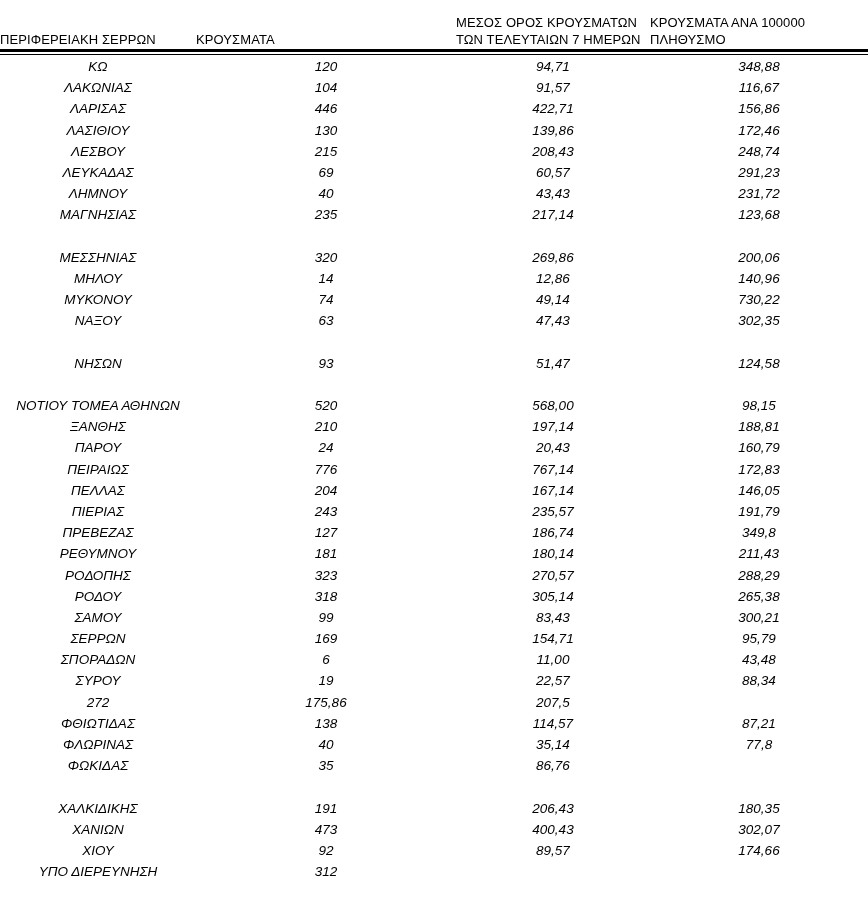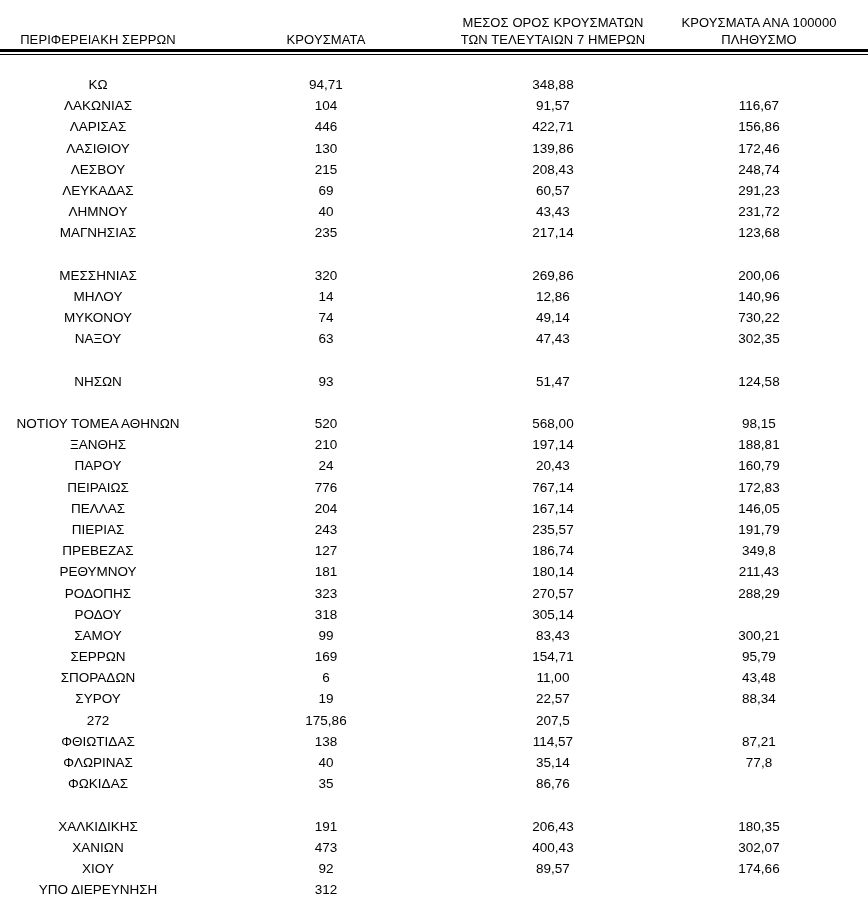--- a/index.html
+++ b/index.html
@@ -24,37 +24,37 @@
     display: grid;
     grid-template-columns: 196px 260px 194px 218px;
   }
   .grid-header {
     height: 44px;
     align-items: end;
     padding-top: 4px;
     padding-bottom: 1px;
   }
   .hcell {
-    text-align: center;
     font-size: 13px;
     line-height: 17px;
     white-space: pre;
     letter-spacing: 0.1px;
   }
   .divider-line-thick {
     height: 3px;
     background: #000000;
   }
   .divider-line-thin {
     height: 1px;
     background: #000000;
     margin-top: 2px;
   }
   .tbody {
-    margin-top: 19px;
+    margin-top: 1px;
+    font-style: italic;
   }
   .row {
     height: 21.2px;
   }
   .cell {
     text-align: center;
     font-size: 13.5px;
     line-height: 21.2px;
     white-space: nowrap;
     overflow: visible;
@@ -75,20 +75,21 @@
   </div>
 
   <div>
     <div class="divider-line-thick"></div>
     <div class="divider-line-thin"></div>
   </div>
 
   <div class="tbody" id="rows">
       <div class="row">
         <div class="cell c0">ΚΩ</div>
+        <div class="cell c1">120</div>
         <div class="cell c2">94,71</div>
         <div class="cell c3">348,88</div>
       </div>
       <div class="row">
         <div class="cell c0">ΛΑΚΩΝΙΑΣ</div>
         <div class="cell c1">104</div>
         <div class="cell c2">91,57</div>
         <div class="cell c3">116,67</div>
       </div>
       <div class="row">
@@ -226,20 +227,21 @@
       <div class="row">
         <div class="cell c0">ΡΟΔΟΠΗΣ</div>
         <div class="cell c1">323</div>
         <div class="cell c2">270,57</div>
         <div class="cell c3">288,29</div>
       </div>
       <div class="row">
         <div class="cell c0">ΡΟΔΟΥ</div>
         <div class="cell c1">318</div>
         <div class="cell c2">305,14</div>
+        <div class="cell c3">265,38</div>
       </div>
       <div class="row">
         <div class="cell c0">ΣΑΜΟΥ</div>
         <div class="cell c1">99</div>
         <div class="cell c2">83,43</div>
         <div class="cell c3">300,21</div>
       </div>
       <div class="row">
         <div class="cell c0">ΣΕΡΡΩΝ</div>
         <div class="cell c1">169</div>

